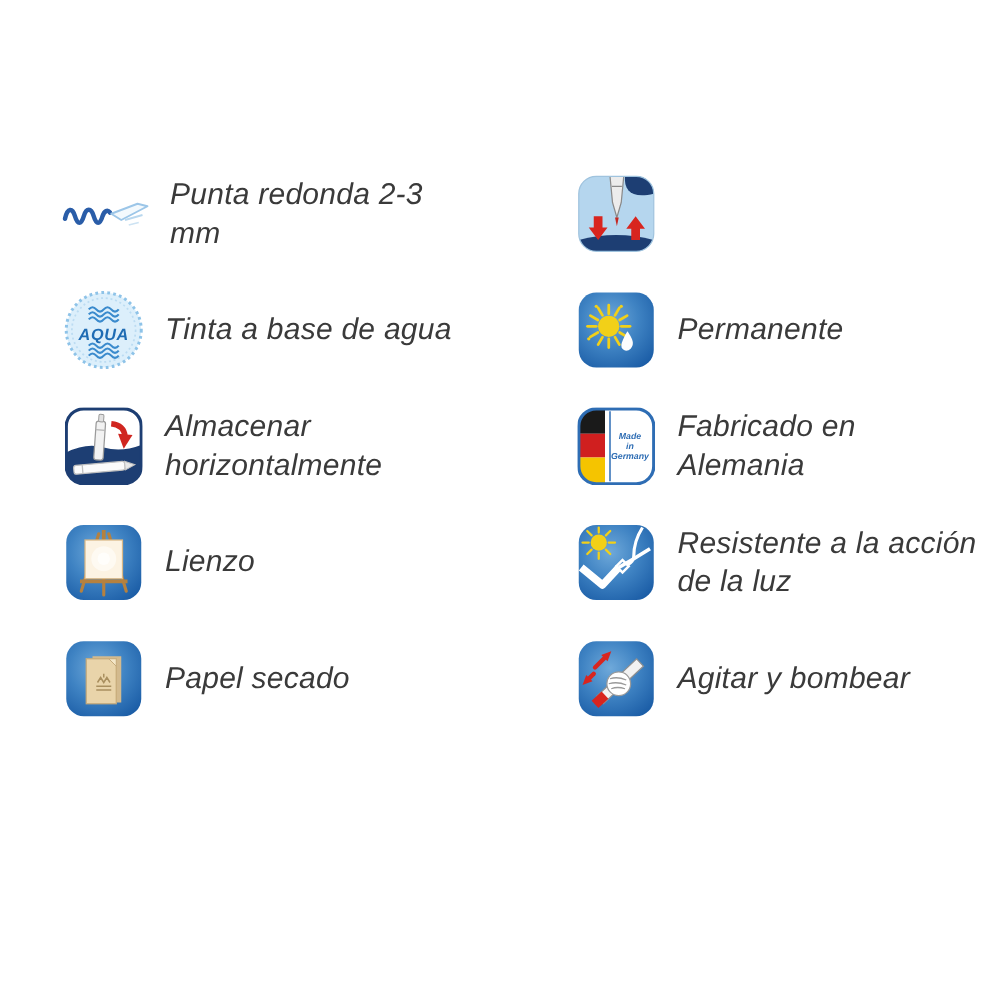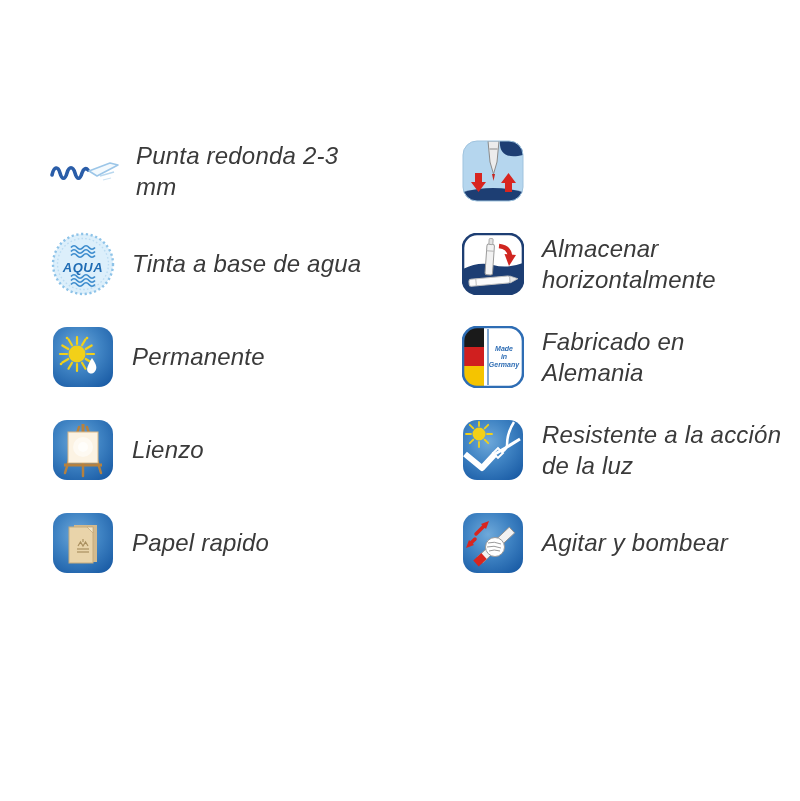--- a/index.html
+++ b/index.html
@@ -80,20 +80,49 @@
         <path d="M21,24.5 q3,-3.5 6,0 t6,0 t6,0 t6,0" fill="none" stroke="#3b8bcd" stroke-width="1.7"></path>
         <text x="33" y="41" text-anchor="middle" font-size="13" font-weight="bold" letter-spacing="0.5" fill="#1f6cb4" font-family="Liberation Sans, sans-serif">AQUA</text>
         <path d="M21,45.5 q3,-3.5 6,0 t6,0 t6,0 t6,0" fill="none" stroke="#3b8bcd" stroke-width="1.7"></path>
         <path d="M21,49.5 q3,-3.5 6,0 t6,0 t6,0 t6,0" fill="none" stroke="#3b8bcd" stroke-width="1.7"></path>
         <path d="M21,53.5 q3,-3.5 6,0 t6,0 t6,0 t6,0" fill="none" stroke="#3b8bcd" stroke-width="1.7"></path>
       </svg>
     </span>
     <span class="lbl">Tinta a base de agua</span>
   </div>
 
+  <div class="cell l">
+    <span class="ic">
+      <svg width="62" height="62" viewBox="0 0 62 62">
+        <rect x="1" y="1" width="60" height="60" rx="14" fill="url(#gb)"></rect>
+        <g stroke="#f2d018" stroke-width="2.2" stroke-linecap="round">
+          <line x1="35" y1="28" x2="42" y2="28"></line>
+            <line x1="33.7" y1="33" x2="39.7" y2="36.5"></line>
+          <line x1="30" y1="36.7" x2="33.5" y2="42.7"></line>
+            <line x1="25" y1="38" x2="25" y2="45"></line>
+          <line x1="20" y1="36.7" x2="16.5" y2="42.7"></line>
+            <line x1="16.3" y1="33" x2="10.3" y2="36.5"></line>
+          <line x1="15" y1="28" x2="8" y2="28"></line>
+            <line x1="16.3" y1="23" x2="10.3" y2="19.5"></line>
+          <line x1="20" y1="19.3" x2="16.5" y2="13.3"></line>
+            <line x1="25" y1="18" x2="25" y2="11"></line>
+          <line x1="30" y1="19.3" x2="33.5" y2="13.3"></line>
+            <line x1="33.7" y1="23" x2="39.7" y2="19.5"></line>
+        </g>
+        <circle cx="25" cy="28" r="8.5" fill="#f2d018"></circle>
+        <circle cx="41.5" cy="38" r="1.3" fill="#f2d018"></circle>
+          <circle cx="15" cy="12" r="1.3" fill="#f2d018"></circle>
+        <circle cx="35" cy="12" r="1.3" fill="#f2d018"></circle>
+          <circle cx="9" cy="38" r="1.3" fill="#f2d018"></circle>
+        <path d="M40,32 C44,38 46,42 42.5,46 C39,49.5 33.5,46.5 35.5,41 C36.6,38 38,35 40,32 Z" fill="#fdfdfd"></path>
+      </svg>
+    </span>
+    <span class="lbl">Permanente</span>
+  </div>
+
   <div class="cell r">
     <span class="ic">
       <svg width="62" height="62" viewBox="0 0 62 62">
         <g clip-path="url(#sq)">
           <rect x="1" y="1" width="60" height="60" fill="#ffffff"></rect>
           <path d="M1,36 Q17,28 31,32 Q45,36 61,30 L61,61 L1,61 Z" fill="#1d3e73"></path>
           <g transform="rotate(4 28 26)">
             <rect x="24" y="11" width="7.5" height="31" rx="2" fill="#f2f2f2" stroke="#9a9a9a" stroke-width="1"></rect>
             <rect x="25.8" y="5.5" width="4" height="6" rx="1" fill="#e2e2e2" stroke="#9a9a9a" stroke-width="0.8"></rect>
             <line x1="24" y1="18" x2="31.5" y2="18" stroke="#b5b5b5"></line>
@@ -106,49 +135,20 @@
             <line x1="14" y1="44.5" x2="14" y2="51.5" stroke="#c0c0c0"></line>
           </g>
         </g>
         <rect x="1" y="1" width="60" height="60" rx="14" fill="none" stroke="#1d3e73" stroke-width="2.6"></rect>
       </svg>
     </span>
     <span class="lbl">Almacenar
 horizontalmente</span>
   </div>
 
-  <div class="cell l">
-    <span class="ic">
-      <svg width="62" height="62" viewBox="0 0 62 62">
-        <rect x="1" y="1" width="60" height="60" rx="14" fill="url(#gb)"></rect>
-        <g stroke="#f2d018" stroke-width="2.2" stroke-linecap="round">
-          <line x1="35" y1="28" x2="42" y2="28"></line>
-            <line x1="33.7" y1="33" x2="39.7" y2="36.5"></line>
-          <line x1="30" y1="36.7" x2="33.5" y2="42.7"></line>
-            <line x1="25" y1="38" x2="25" y2="45"></line>
-          <line x1="20" y1="36.7" x2="16.5" y2="42.7"></line>
-            <line x1="16.3" y1="33" x2="10.3" y2="36.5"></line>
-          <line x1="15" y1="28" x2="8" y2="28"></line>
-            <line x1="16.3" y1="23" x2="10.3" y2="19.5"></line>
-          <line x1="20" y1="19.3" x2="16.5" y2="13.3"></line>
-            <line x1="25" y1="18" x2="25" y2="11"></line>
-          <line x1="30" y1="19.3" x2="33.5" y2="13.3"></line>
-            <line x1="33.7" y1="23" x2="39.7" y2="19.5"></line>
-        </g>
-        <circle cx="25" cy="28" r="8.5" fill="#f2d018"></circle>
-        <circle cx="41.5" cy="38" r="1.3" fill="#f2d018"></circle>
-          <circle cx="15" cy="12" r="1.3" fill="#f2d018"></circle>
-        <circle cx="35" cy="12" r="1.3" fill="#f2d018"></circle>
-          <circle cx="9" cy="38" r="1.3" fill="#f2d018"></circle>
-        <path d="M40,32 C44,38 46,42 42.5,46 C39,49.5 33.5,46.5 35.5,41 C36.6,38 38,35 40,32 Z" fill="#fdfdfd"></path>
-      </svg>
-    </span>
-    <span class="lbl">Permanente</span>
-  </div>
-
   <div class="cell r">
     <span class="ic">
       <svg width="62" height="62" viewBox="0 0 62 62">
         <g clip-path="url(#sq)">
           <rect x="1" y="1" width="60" height="60" fill="#ffffff"></rect>
           <rect x="1" y="1" width="21" height="20" fill="#1a1a1a"></rect>
           <rect x="1" y="21" width="21" height="19" fill="#d01f1f"></rect>
           <rect x="1" y="40" width="21" height="21" fill="#f5c400"></rect>
           <line x1="26" y1="3" x2="26" y2="59" stroke="#2e6db4" stroke-width="1.2"></line>
           <text x="42" y="25" text-anchor="middle" font-size="7" font-weight="bold" fill="#2e6db4" font-family="Liberation Sans, sans-serif">Made</text>
@@ -217,21 +217,21 @@
         <rect x="17" y="15" width="24" height="36" fill="#e9d4aa" stroke="#c6ab7c" stroke-width="1"></rect>
         <polygon points="41,15 41,21 35,15" fill="#f4e7c8" stroke="#c6ab7c" stroke-width="0.8"></polygon>
         <g stroke="#a98f5f" stroke-width="1.2" fill="none">
           <path d="M25,37 h12"></path>
             <path d="M25,40 h12"></path>
           <path d="M26,34 l2.5,-4 2.5,4 2.5,-4 2.5,4"></path>
             <path d="M31,27 v3"></path>
         </g>
       </svg>
     </span>
-    <span class="lbl">Papel rapido</span>
+    <span class="lbl">Papel secado</span>
   </div>
 
   <div class="cell l">
     <span class="ic">
       <svg width="62" height="62" viewBox="0 0 62 62">
         <rect x="1" y="1" width="60" height="60" rx="14" fill="url(#gb)"></rect>
         <g stroke="#d8251f" stroke-width="3.5" stroke-linecap="round">
           <line x1="14" y1="22" x2="22" y2="14"></line>
           <line x1="13" y1="27" x2="9" y2="31"></line>
         </g>

